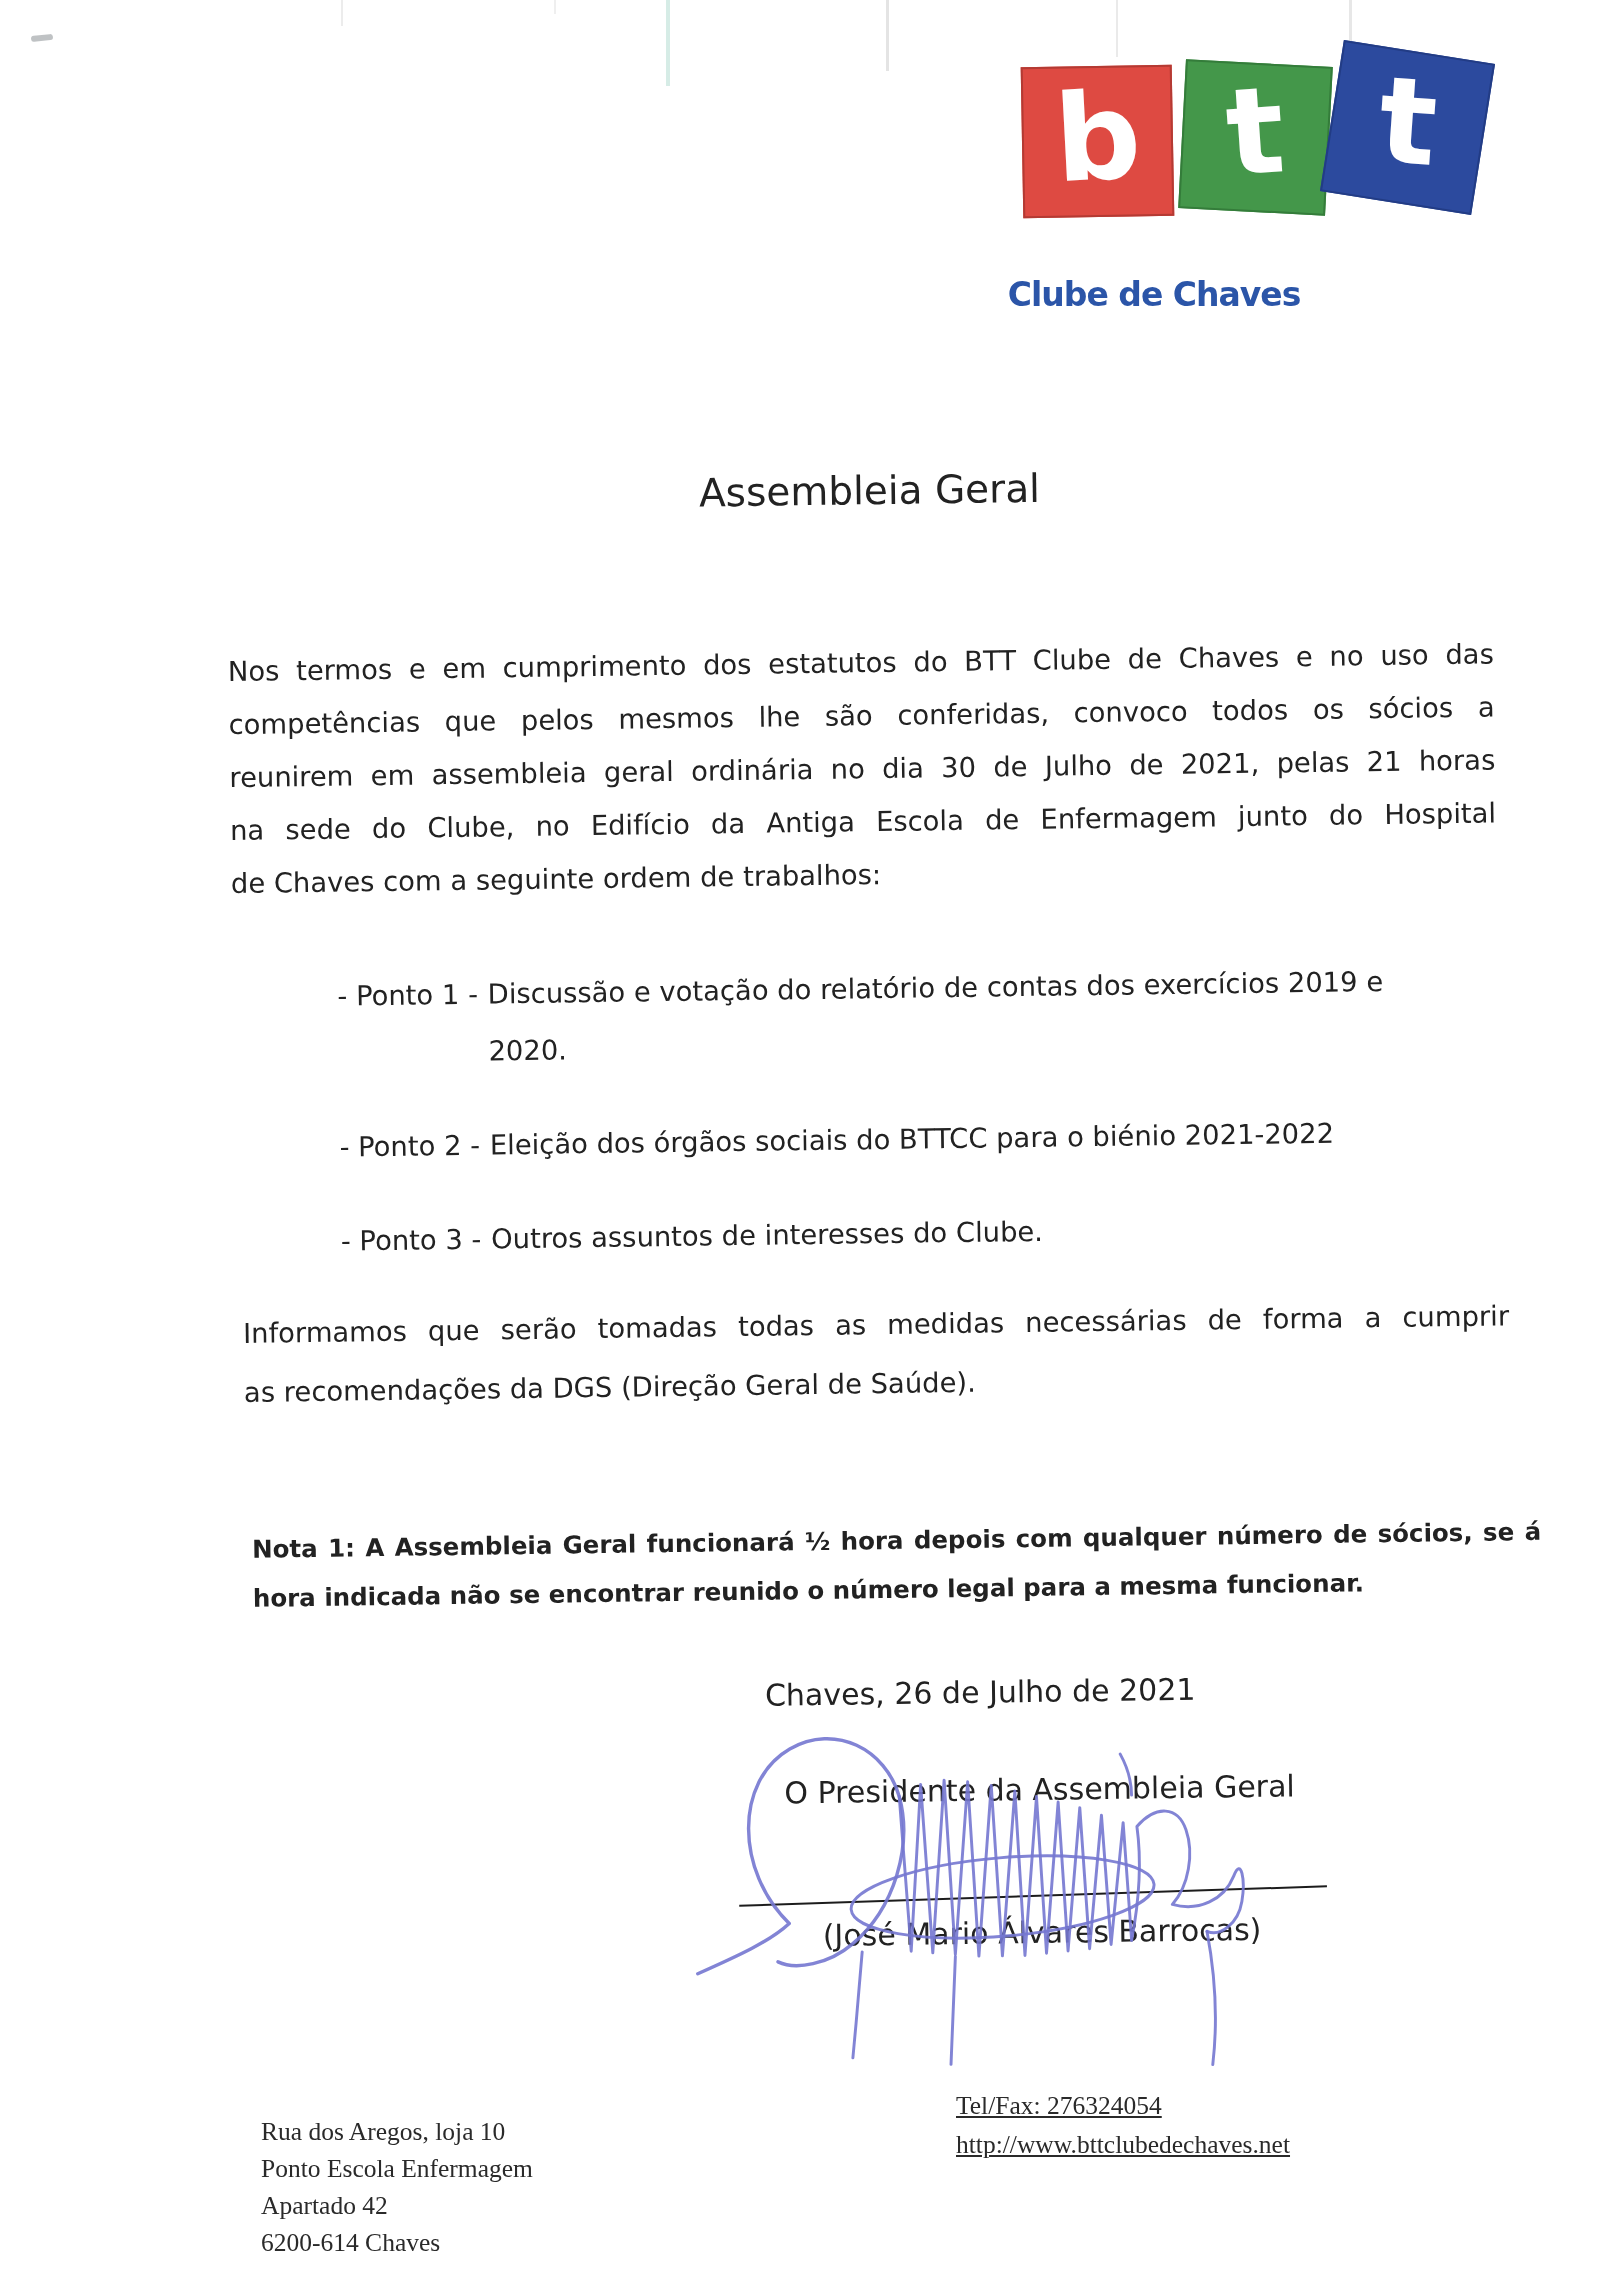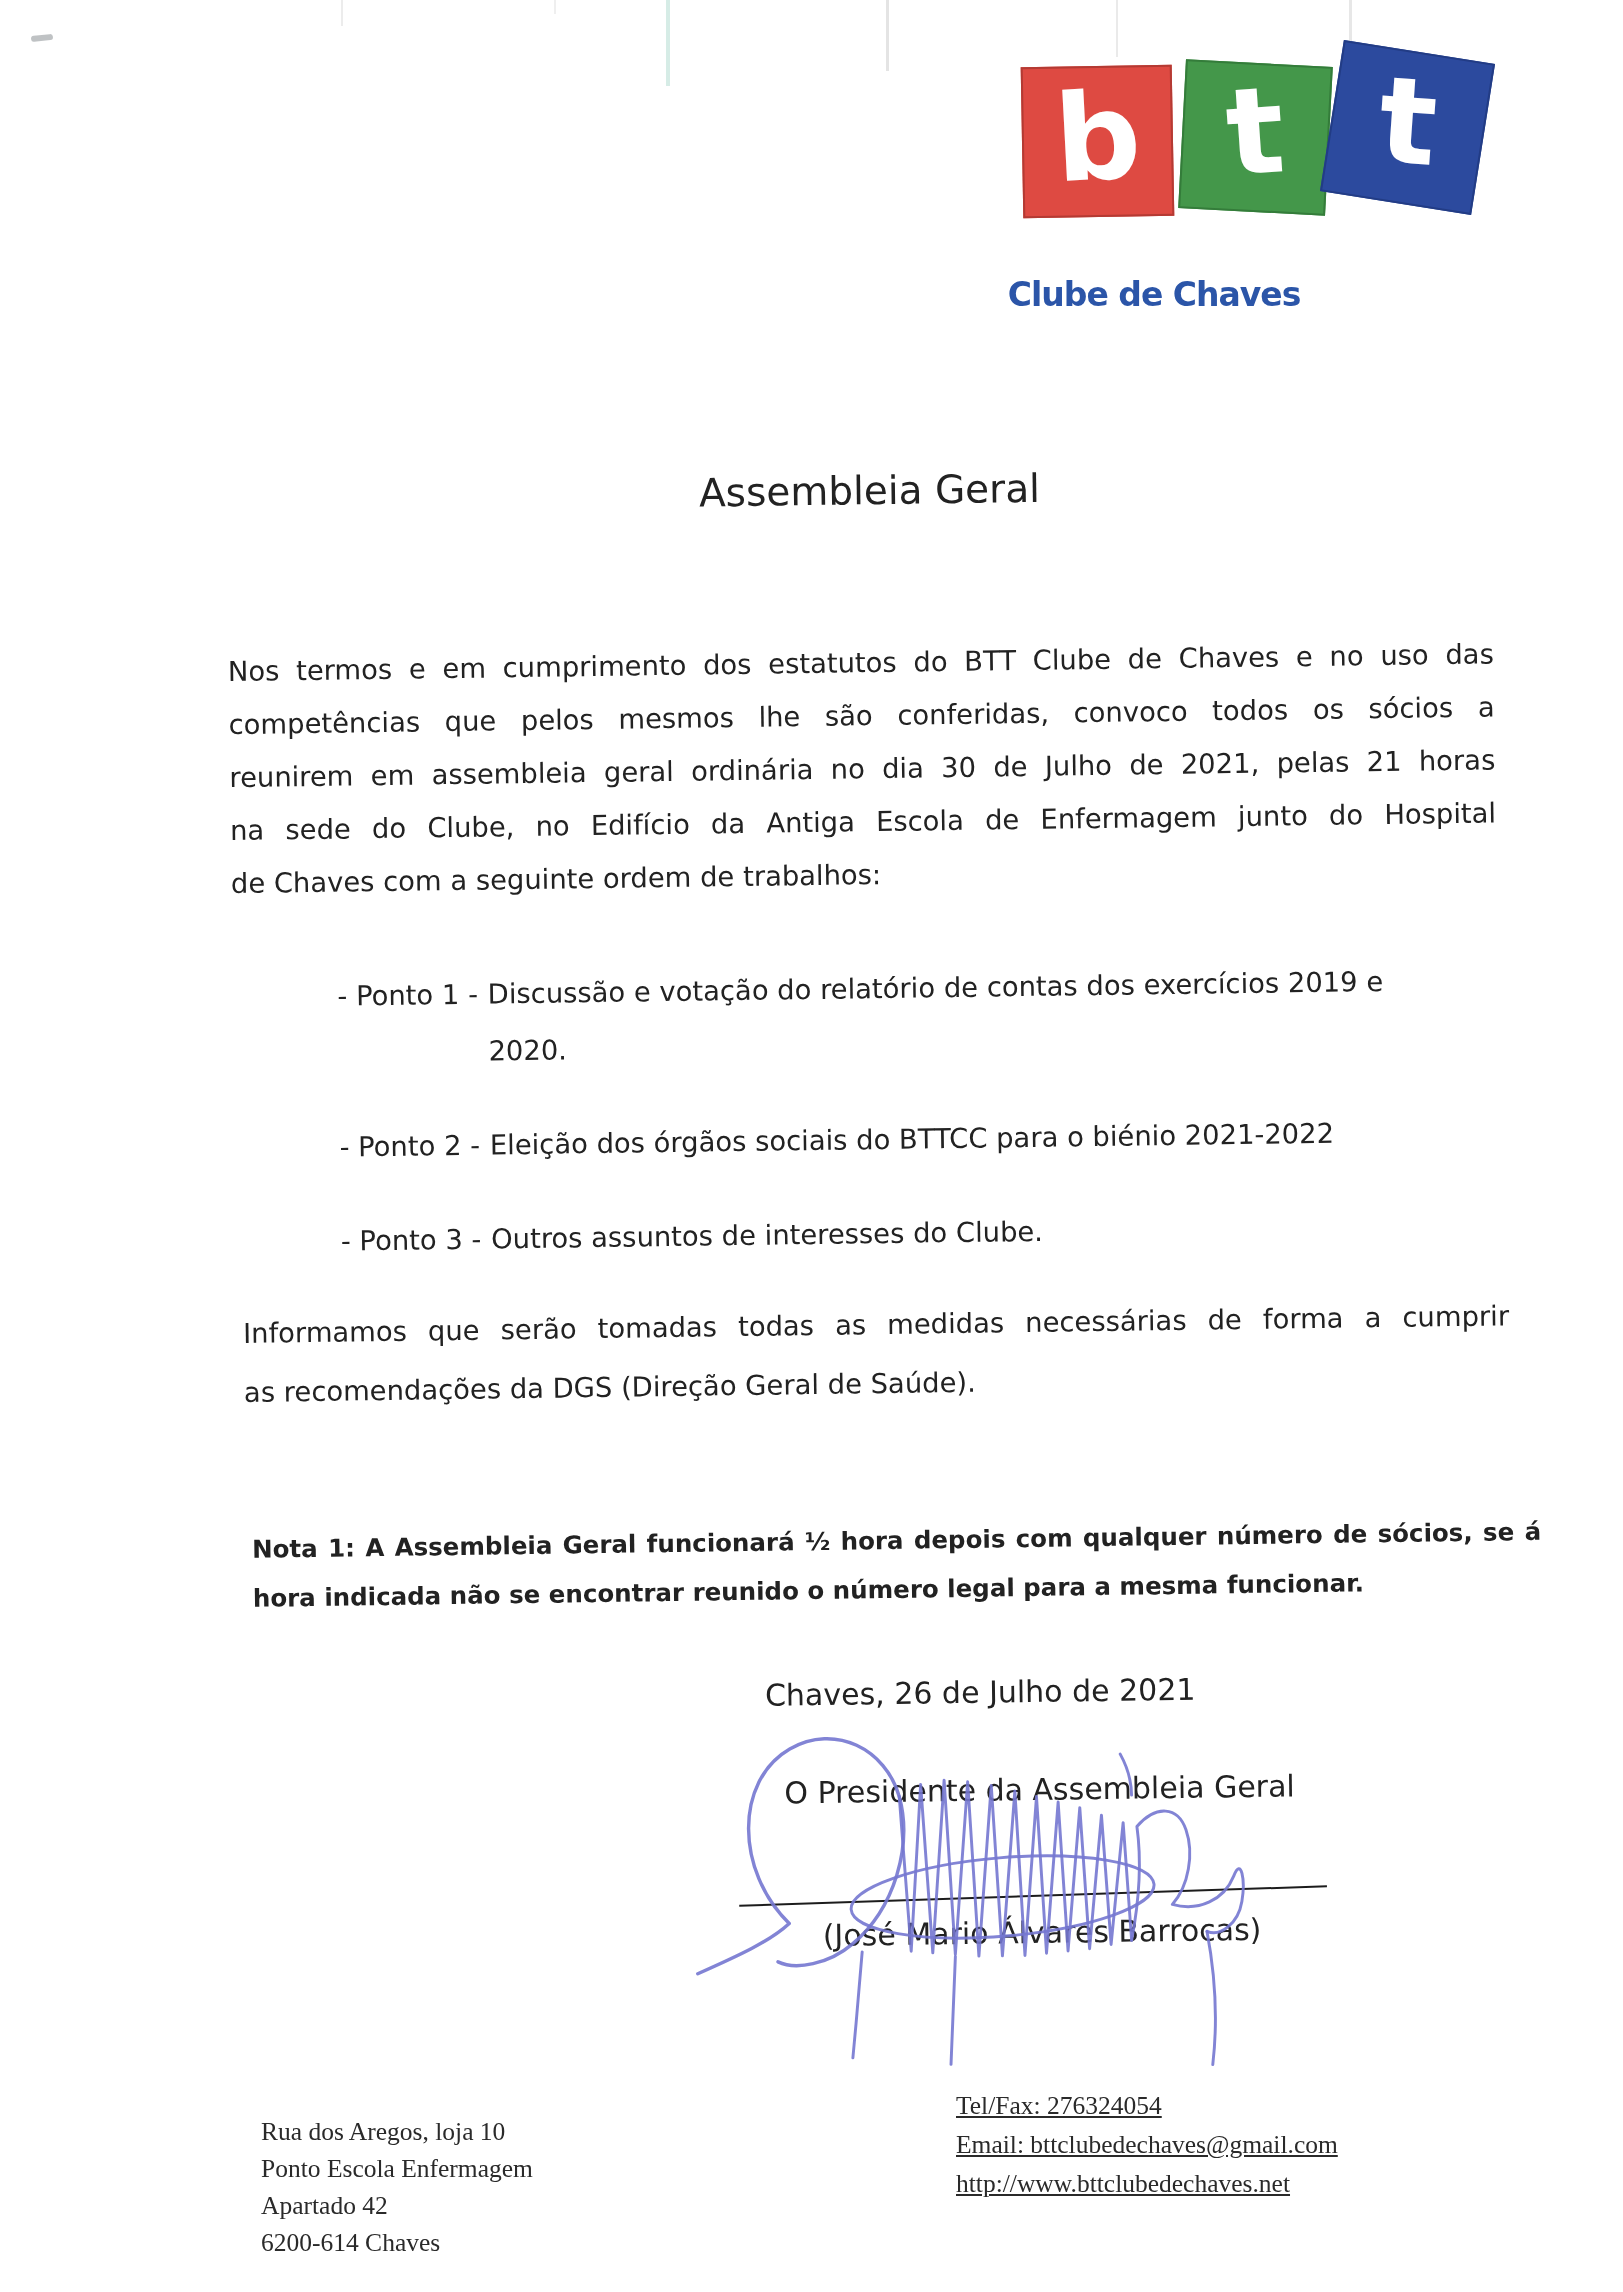--- a/index.html
+++ b/index.html
@@ -152,18 +152,17 @@
   </div>
 
   <div class="footer-block footer-left">
     <div>Rua dos Aregos, loja 10</div>
     <div>Ponto Escola Enfermagem</div>
     <div>Apartado 42</div>
     <div>6200-614 Chaves</div>
   </div>
   <div class="footer-block footer-right">
     <div>Tel/Fax: 276324054</div>
-    <div>Email: bttclubedechaves@gmail.com</div>
     <div>http://www.bttclubedechaves.net</div>
   </div>
 
 </div>
 
 
 </body></html>

